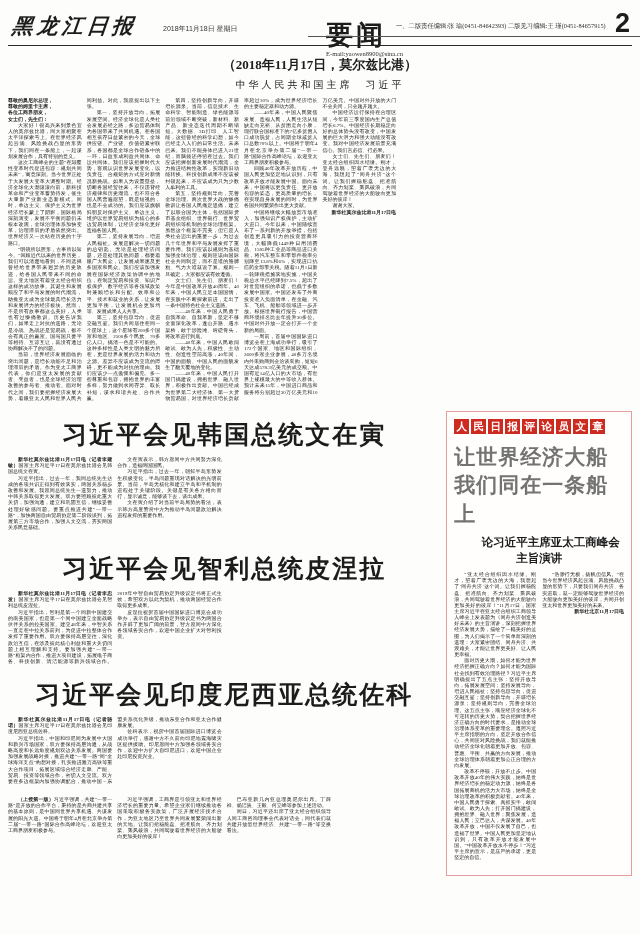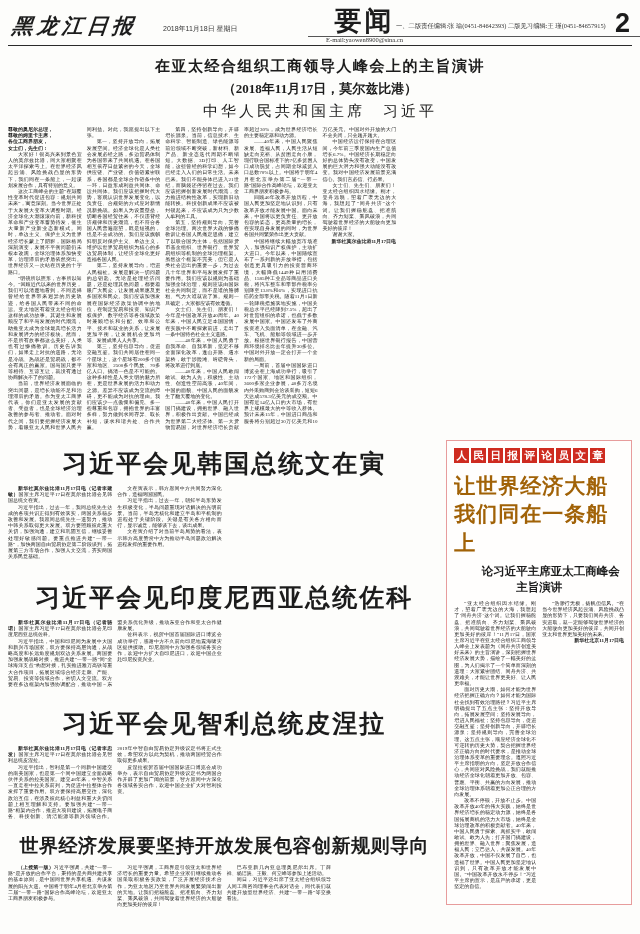--- a/index.html
+++ b/index.html
@@ -8,36 +8,36 @@
     position:relative; width:640px; height:934px; margin:0 auto;
     background:#fdfdfb; color:#1c1c1c; overflow:hidden;
     font-family:"Liberation Serif", serif; padding:6px 8px 4px 8px;
   }
   
   .masthead { position:relative; height:40px; border-bottom:1.5px solid #2a2a2a; }
   .logo { position:absolute; left:4px; top:6px; font-size:21px; font-weight:bold;
           font-style:italic; letter-spacing:4px; transform:skewX(-6deg); }
   .mast-date { position:absolute; left:155px; top:18px; font-size:7px; color:#333;
                font-family:"Liberation Sans", sans-serif; }
-  .mast-center { position:absolute; left:318px; top:2px; text-align:center; }
+  .mast-center { position:absolute; left:318px; top:16px; }
   .section-name { font-size:27px; font-weight:bold; letter-spacing:3px;
                   font-family:"Liberation Sans", sans-serif; line-height:27px; }
   .mast-email { font-size:6.5px; color:#333; margin-top:1px; }
   .editors { position:absolute; left:388px; top:16px; width:210px; font-size:6.3px;
              color:#333; text-align:left; }
   .mast-rule { position:absolute; left:300px; top:30px; width:332px; border-top:0.5px solid #555; }
   .page-num { position:absolute; right:2px; top:2px; font-size:27px; font-weight:bold;
               font-family:"Liberation Sans", sans-serif; }
   
   .speech-head { text-align:center; padding-top:6px; }
   .speech-title { font-size:36px; font-weight:bold; letter-spacing:7px;
                   font-family:"Liberation Sans", sans-serif; white-space:nowrap; }
   .speech-subtitle { font-size:15px; font-weight:bold; letter-spacing:1.5px; margin-top:5px; }
   .speech-dateplace { font-size:13px; font-weight:bold; margin-top:4px; }
-  .speech-byline { font-size:15px; letter-spacing:3px; margin-top:4px; }
+  .speech-byline { font-size:10px; letter-spacing:3px; margin-top:4px; }
   .speech-body {
     margin-top:6px; height:308px; overflow:hidden;
     column-count:8; column-gap:5px; column-fill:auto;
     font-size:5px; line-height:6.2px; text-align:justify;
   }
   .para { text-indent:2em; margin:0; }
   .salutation { font-weight:bold; white-space:pre-line; }
   .end-dateline { font-weight:bold; text-align:right; text-indent:0; }
   
   .bottom { display:flex; margin-top:5px; }
@@ -53,21 +53,21 @@
   .h84 { height:84px; } .h76 { height:76px; } .h46 { height:46px; }
   .dateline { font-weight:bold; }
   
   .commentary { width:188px; margin-left:6px; height:465px;
                 border:1.5px solid #e79c9c; padding:7px 7px 6px 7px; background:#fffefd; }
   .comm-label { display:flex; gap:2px; }
   .comm-label .ch { width:15px; height:15px; background:#ce2b20; color:#fff;
                     font-size:10.5px; font-weight:bold; line-height:15px; text-align:center;
                     font-family:"Liberation Sans", sans-serif; }
   .comm-headline { font-size:21px; font-weight:bold; letter-spacing:1px; line-height:1.35;
-                   margin-top:9px; font-family:"Liberation Sans", sans-serif; color:#a16207; }
+                   margin-top:9px; font-family:"Liberation Sans", sans-serif; color:#737373; }
   .comm-subtitle { font-size:11.5px; font-weight:bold; margin-top:7px; line-height:1.35;
                    text-indent:2em;text-align:center; }
   .comm-body { margin-top:6px; height:298px; overflow:hidden;
                column-count:2; column-gap:6px; column-fill:auto;
                font-size:5px; line-height:6.15px; text-align:justify; }
 </style>
 </head>
 <body>
 
 <div class="page">
@@ -79,21 +79,20 @@
       <div class="section-name">要闻</div>
       <div class="mast-email">E-mail:yaowen8900@sina.cn</div>
     </div>
     <div class="editors">一、二版责任编辑:张 瑜(0451-84642393)  二版见习编辑:王 瑾(0451-84657915)</div>
     <div class="mast-rule"></div>
     <div class="page-num">2</div>
   </div>
 
   <div class="speech">
     <div class="speech-head">
-      <div class="speech-subtitle">在亚太经合组织工商领导人峰会上的主旨演讲</div>
       <div class="speech-dateplace">（2018年11月17日，莫尔兹比港）</div>
       <div class="speech-byline">中华人民共和国主席　习近平</div>
     </div>
     <div class="speech-body">
       <div class="salutation">尊敬的奥尼尔总理，
 尊敬的姆里卡主席，
 各位工商界朋友，
 女士们，先生们：</div>
       <div>
           <p class="para">大家好！很高兴来到景色宜人的莫尔兹比港，同大家相聚在太平洋探索号上。在世界经济风起云涌、风险挑战凸显的形势下，我们同在一条船上，一起谋划发展合作，具有特别的意义。</p>
@@ -131,43 +130,42 @@
           <div>
               <p class="para">习近平指出，过去一年，我同总统先生达成的各项共识正得到有效落实，两国关系稳步改善和发展。我愿同总统先生一道努力，推动中韩关系取得更大发展。双方要照顾彼此重大关切，加强沟通，建立和巩固互信，继续妥善处理好敏感问题。要重点推进共建“一带一路”，加快两国自由贸易协定第二阶段谈判，拓展第三方市场合作，加强人文交流，夯实两国关系民意基础。</p>
               <p class="para">文在寅表示，韩方愿同中方共同努力深化合作，造福两国国民。</p>
               <p class="para">习近平指出，过去一年，朝鲜半岛形势发生积极变化，半岛问题重现对话解决的光明前景。当前，半岛无核化和建立半岛和平机制的进程处于关键阶段。关键是有关各方相向而行，显示诚意，能够谈下去，谈出成果。</p>
               <p class="para">文在寅介绍了对当前半岛局势的看法，表示韩方高度赞赏中方为推动半岛问题政治解决进程发挥的重要作用。</p>
             </div>
         </div>
       </div>
 
       <div class="article">
+        <div class="art-headline hl-big">习近平会见智利总统皮涅拉</div>
+        <div class="art-body cols4 h76">
+          <p class="para"><b class="dateline">新华社莫尔兹比港11月17日电（记者李忠发）</b><span>国家主席习近平17日在莫尔兹比港会见智利总统皮涅拉。</span></p>
+          <div>
+              <p class="para">习近平指出，智利是第一个同新中国建交的南美国家，也是第一个同中国建立全面战略伙伴关系的拉美国家。建交48年来，中智关系一直走在中拉关系前列，为促进中拉整体合作发挥了重要作用。双方要保持高层交往，深化政治互信，在涉及彼此核心利益和重大关切问题上相互理解和支持。要加强共建“一带一路”框架内合作，推进大项目建设，拓展电子商务、科技创新、清洁能源等新兴领域合作。2019年中智自由贸易协定升级议定书将正式生效，希望双方以此为契机，推动两国经贸合作取得更多成果。</p>
+              <p class="para">皮涅拉祝贺首届中国国际进口博览会成功举办，表示自由贸易协定升级议定书为两国合作开辟了更加广阔的前景，智方愿同中方深化各领域务实合作，欢迎中国企业扩大对智利投资。</p>
+            </div>
+        </div>
+      </div>
+
+      <div class="article">
         <div class="art-headline hl-big">习近平会见印度尼西亚总统佐科</div>
         <div class="art-body cols4 h76">
           <p class="para"><b class="dateline">新华社莫尔兹比港11月17日电（记者骆珺）</b><span>国家主席习近平17日在莫尔兹比港会见印度尼西亚总统佐科。</span></p>
           <div>
               <p class="para">习近平指出，中国和印尼同为发展中大国和新兴市场国家，双方要保持高层沟通，从战略高度和长远角度规划双边关系发展。两国要加强发展战略对接，推进共建“一带一路”同“全球海洋支点”构想对接，扎实推进雅万高铁等重大合作项目，拓展区域综合经济走廊、产能、贸易、投资等领域合作，密切人文交流。双方要在多边框架内加强协调配合，推动中国－东盟关系优化升级，推动东亚合作和亚太合作健康发展。</p>
               <p class="para">佐科表示，祝贺中国首届国际进口博览会成功举行，感谢中方不久前向印尼地震海啸灾区提供援助。印尼愿同中方加强各领域务实合作，欢迎中方扩大自印尼进口，欢迎中国企业赴印尼投资兴业。</p>
             </div>
         </div>
       </div>
 
       <div class="article">
-        <div class="art-headline hl-big">习近平会见智利总统皮涅拉</div>
-        <div class="art-body cols4 h76">
-          <p class="para"><b class="dateline">新华社莫尔兹比港11月17日电（记者李忠发）</b><span>国家主席习近平17日在莫尔兹比港会见智利总统皮涅拉。</span></p>
-          <div>
-              <p class="para">习近平指出，智利是第一个同新中国建交的南美国家，也是第一个同中国建立全面战略伙伴关系的拉美国家。建交48年来，中智关系一直走在中拉关系前列，为促进中拉整体合作发挥了重要作用。双方要保持高层交往，深化政治互信，在涉及彼此核心利益和重大关切问题上相互理解和支持。要加强共建“一带一路”框架内合作，推进大项目建设，拓展电子商务、科技创新、清洁能源等新兴领域合作。2019年中智自由贸易协定升级议定书将正式生效，希望双方以此为契机，推动两国经贸合作取得更多成果。</p>
-              <p class="para">皮涅拉祝贺首届中国国际进口博览会成功举办，表示自由贸易协定升级议定书为两国合作开辟了更加广阔的前景，智方愿同中方深化各领域务实合作，欢迎中国企业扩大对智利投资。</p>
-            </div>
-        </div>
-      </div>
-
-      <div class="article">
-        <div class="art-headline hl-small">世界经济发展要坚持开放发展包容创新规则导向</div>
         <div class="art-body cols4 h46">
           <p class="para"><b class="dateline">（上接第一版）</b><span>习近平强调，共建“一带一路”是开放的合作平台，秉持的是共商共建共享的基本原则，是中国同世界共享机遇、共谋发展的阳光大道。中国将于明年4月在北京举办第二届“一带一路”国际合作高峰论坛，欢迎亚太工商界朋友积极参与。</span></p>
           <div>
               <p class="para">习近平强调，工商界是引领亚太和世界经济增长的重要力量。希望企业家们继续推动各国采取积极务实政策，广泛开展经济技术合作，为亚太地区乃至世界共同发展繁荣闯出新的天地。让我们把稳舵盘、把准航向、齐力划桨、乘风破浪，共同驾驶着世界经济的大船驶向更加美好的彼岸！</p>
               <p class="para">巴布亚新几内亚总理奥尼尔出席。丁薛祥、杨洁篪、王毅、何立峰等参加上述活动。</p>
               <p class="para">同日，习近平还出席了亚太经合组织领导人同工商咨询理事会代表对话会，同代表们就共建开放型世界经济、共建“一带一路”等交换看法。</p>
             </div>
         </div>
       </div>
 

